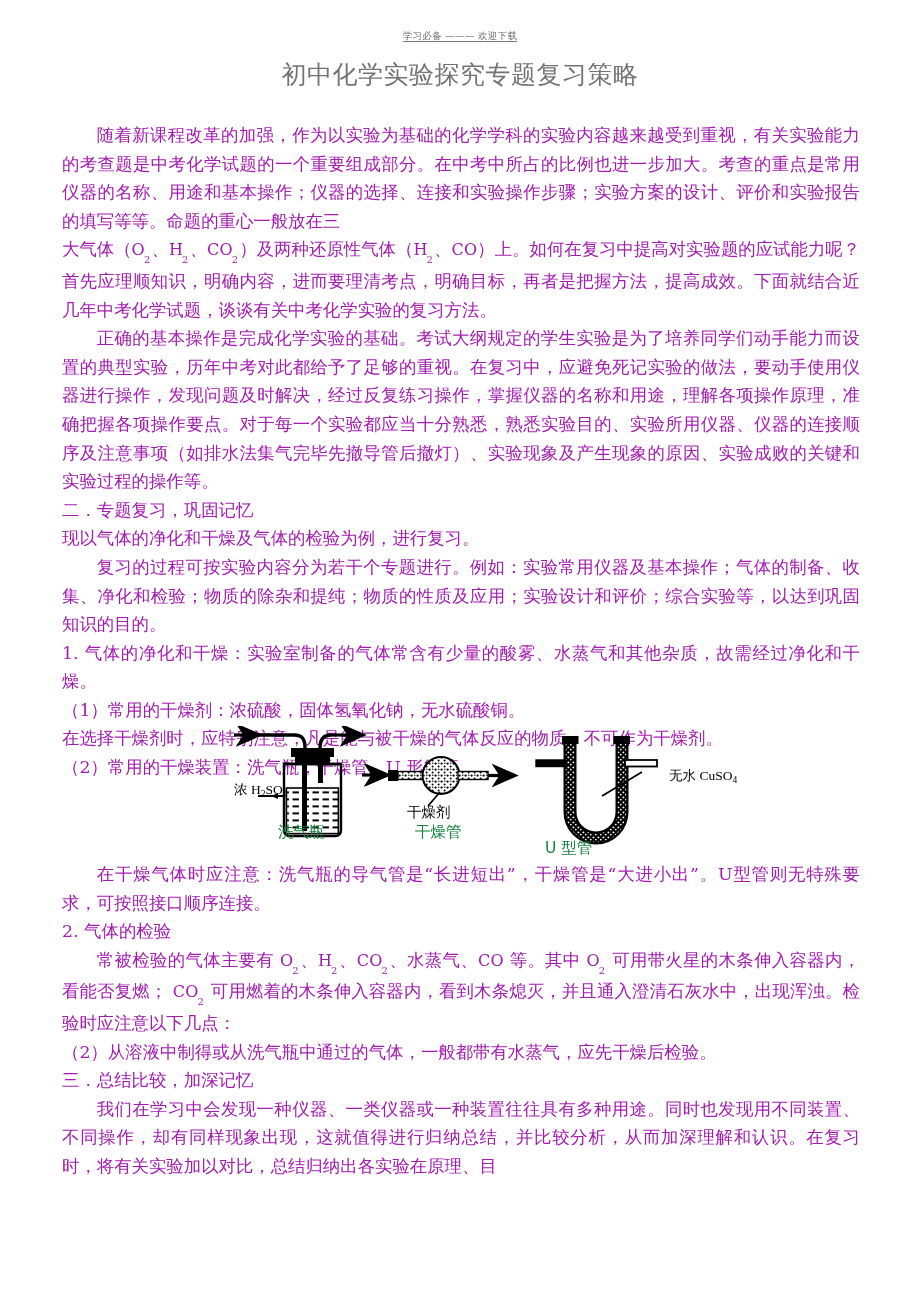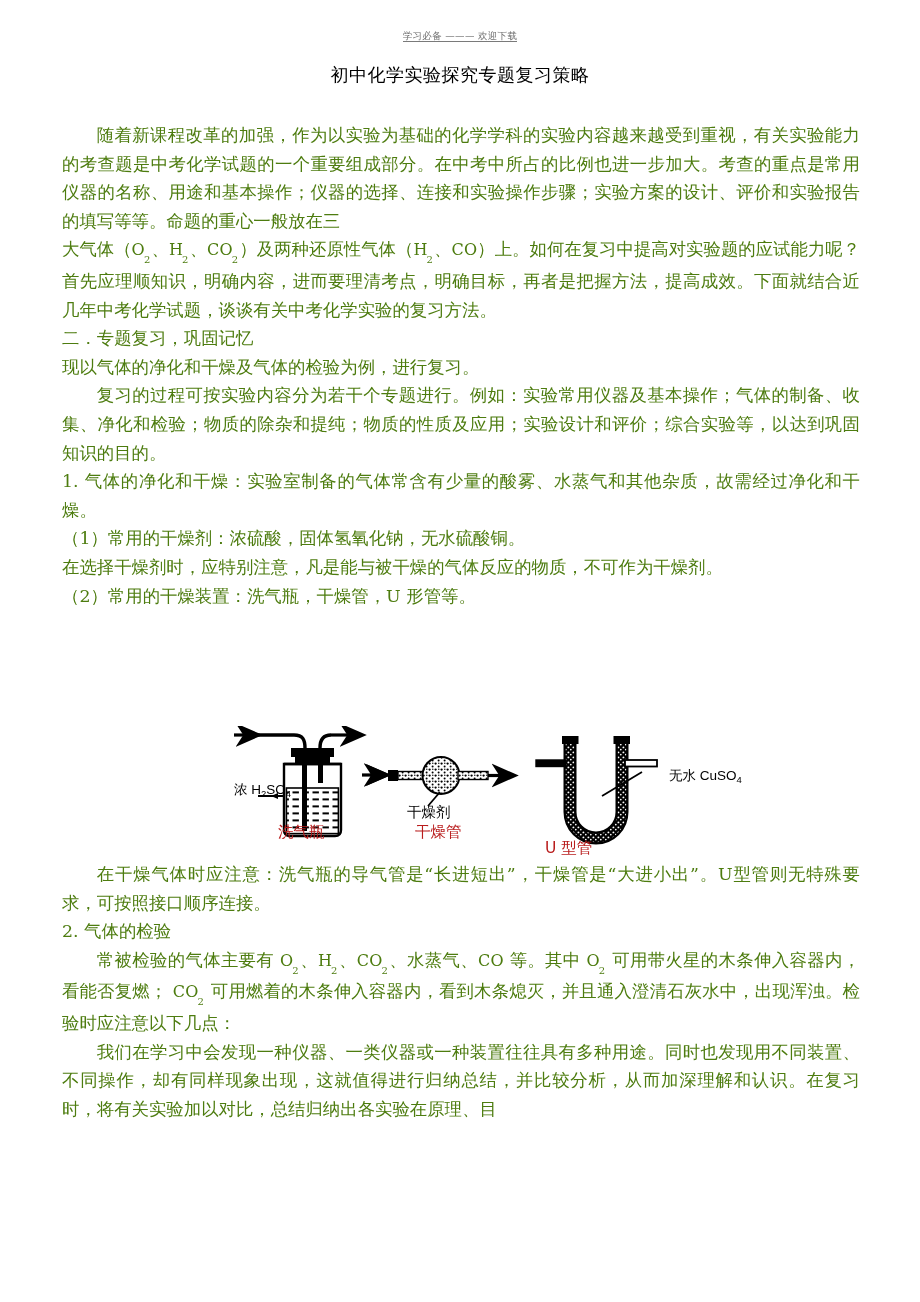--- a/index.html
+++ b/index.html
@@ -45,25 +45,25 @@
   }
 
   
   .title {
     position: absolute;
     top: 59px;
     left: 0;
     width: 920px;
     text-align: center;
     font-family: "DejaVu Sans", "Liberation Sans", sans-serif;
-    font-size: 18px;
+    font-size: 25px;
     line-height: 32px;
     font-weight: 400;
     letter-spacing: 0.5px;
-    color: #000000;
+    color: #737373;
   }
 
   
   .body-top {
     position: absolute;
     top: 121px;
     left: 62px;
     width: 798px;
   }
   .body-bottom {
@@ -73,21 +73,21 @@
     width: 798px;
   }
 
   p.t {
     margin: 0;
     font-size: 17.4px;
     line-height: 28.6px;
     text-align: justify;
     text-justify: inter-ideograph;
     letter-spacing: 0px;
-    color: #4d7c0f;
+    color: #a21caf;
   }
   p.t.ind { text-indent: 2em; }
 
   
   .lat {
     font-family: "DejaVu Serif", "Liberation Serif", serif;
     font-size: 16px;
     letter-spacing: 0.2px;
   }
   
@@ -114,30 +114,30 @@
     top: 822px;
     left: 62px;
     width: 798px;
     height: 30px;
   }
   .cap {
     position: absolute;
     font-family: "DejaVu Sans", "Liberation Sans", sans-serif;
     font-size: 15.5px;
     line-height: 20px;
-    color: #b91c1c;
+    color: #15803d;
     white-space: nowrap;
   }
   .cap-a { left: 216px; top: 0; }
   .cap-b { left: 353px; top: 0; }
   .cap-c { left: 483px; top: 0; margin-top: 16px; }
 
   .fig-label {
     position: absolute;
-    font-family: Liberation Sans, sans-serif;
+    font-family: Liberation Serif, serif;
     font-size: 13.5px;
     line-height: 16px;
     color: #000;
     white-space: nowrap;
   }
   .lbl-h2so4 { left: 172px; top: 56px; }
   .lbl-dry   { left: 345px; top: 78px; font-family: Liberation Serif, serif; font-size: 14.5px; }
   .lbl-cuso4 { left: 607px; top: 42px; }
   .sub-fig {
     font-size: 9.5px;
@@ -155,20 +155,21 @@
   </div>
 
   <div class="title">初中化学实验探究专题复习策略</div>
 
   <div class="body-top">
 
     <p class="t ind">随着新课程改革的加强，作为以实验为基础的化学学科的实验内容越来越受到重视，有关实验能力的考查题是中考化学试题的一个重要组成部分。在中考中所占的比例也进一步加大。考查的重点是常用仪器的名称、用途和基本操作；仪器的选择、连接和实验操作步骤；实验方案的设计、评价和实验报告的填写等等。命题的重心一般放在三</p>
 
     <p class="t"><span>大气体（</span><span class="lat">O</span><span class="lat sub">2</span><span>、</span><span class="lat">H</span><span class="lat sub">2</span><span>、</span><span class="lat">CO</span><span class="lat sub">2</span><span>）及两种还原性气体（</span><span class="lat">H</span><span class="lat sub">2</span><span>、</span><span class="lat">CO</span><span>）上。如何在复习中提高对实验题的应试能力呢？首先应理顺知识，明确内容，进而要理清考点，明确目标，再者是把握方法，提高成效。下面就结合近几年中考化学试题，谈谈有关中考化学实验的复习方法。</span></p>
 
+    <p class="t ind">正确的基本操作是完成化学实验的基础。考试大纲规定的学生实验是为了培养同学们动手能力而设置的典型实验，历年中考对此都给予了足够的重视。在复习中，应避免死记实验的做法，要动手使用仪器进行操作，发现问题及时解决，经过反复练习操作，掌握仪器的名称和用途，理解各项操作原理，准确把握各项操作要点。对于每一个实验都应当十分熟悉，熟悉实验目的、实验所用仪器、仪器的连接顺序及注意事项（如排水法集气完毕先撤导管后撤灯）、实验现象及产生现象的原因、实验成败的关键和实验过程的操作等。</p>
 
     <p class="t">二．专题复习，巩固记忆</p>
     <p class="t">现以气体的净化和干燥及气体的检验为例，进行复习。</p>
 
     <p class="t ind">复习的过程可按实验内容分为若干个专题进行。例如：实验常用仪器及基本操作；气体的制备、收集、净化和检验；物质的除杂和提纯；物质的性质及应用；实验设计和评价；综合实验等，以达到巩固知识的目的。</p>
     <p class="t">1. 气体的净化和干燥：实验室制备的气体常含有少量的酸雾、水蒸气和其他杂质，故需经过净化和干燥。</p>
     <p class="t">（1）常用的干燥剂：浓硫酸，固体氢氧化钠，无水硫酸铜。</p>
     <p class="t">在选择干燥剂时，应特别注意，凡是能与被干燥的气体反应的物质，不可作为干燥剂。</p>
     <p class="t">（2）常用的干燥装置：洗气瓶，干燥管，U 形管等。</p>
   </div>
@@ -273,16 +274,18 @@
     <div class="cap cap-c">U 型管</div>
   </div>
 
   <div class="body-bottom">
     <p class="t ind">在干燥气体时应注意：洗气瓶的导气管是“长进短出”，干燥管是“大进小出”。U型管则无特殊要求，可按照接口顺序连接。</p>
 
     <p class="t">2. 气体的检验</p>
 
     <p class="t ind"><span>常被检验的气体主要有 </span><span class="lat">O</span><span class="lat sub">2</span><span>、</span><span class="lat">H</span><span class="lat sub">2</span><span>、</span><span class="lat">CO</span><span class="lat sub">2</span><span>、水蒸气、</span><span class="lat">CO</span><span> 等。其中 </span><span class="lat">O</span><span class="lat sub">2</span><span> 可用带火星的木条伸入容器内，看能否复燃； </span><span class="lat">CO</span><span class="lat sub">2</span><span> 可用燃着的木条伸入容器内，看到木条熄灭，并且通入澄清石灰水中，出现浑浊。检验时应注意以下几点：</span></p>
 
+    <p class="t">（2）从溶液中制得或从洗气瓶中通过的气体，一般都带有水蒸气，应先干燥后检验。</p>
+    <p class="t">三．总结比较，加深记忆</p>
     <p class="t ind">我们在学习中会发现一种仪器、一类仪器或一种装置往往具有多种用途。同时也发现用不同装置、不同操作，却有同样现象出现，这就值得进行归纳总结，并比较分析，从而加深理解和认识。在复习时，将有关实验加以对比，总结归纳出各实验在原理、目</p>
   </div>
 
 </div>
 
 </body></html>

